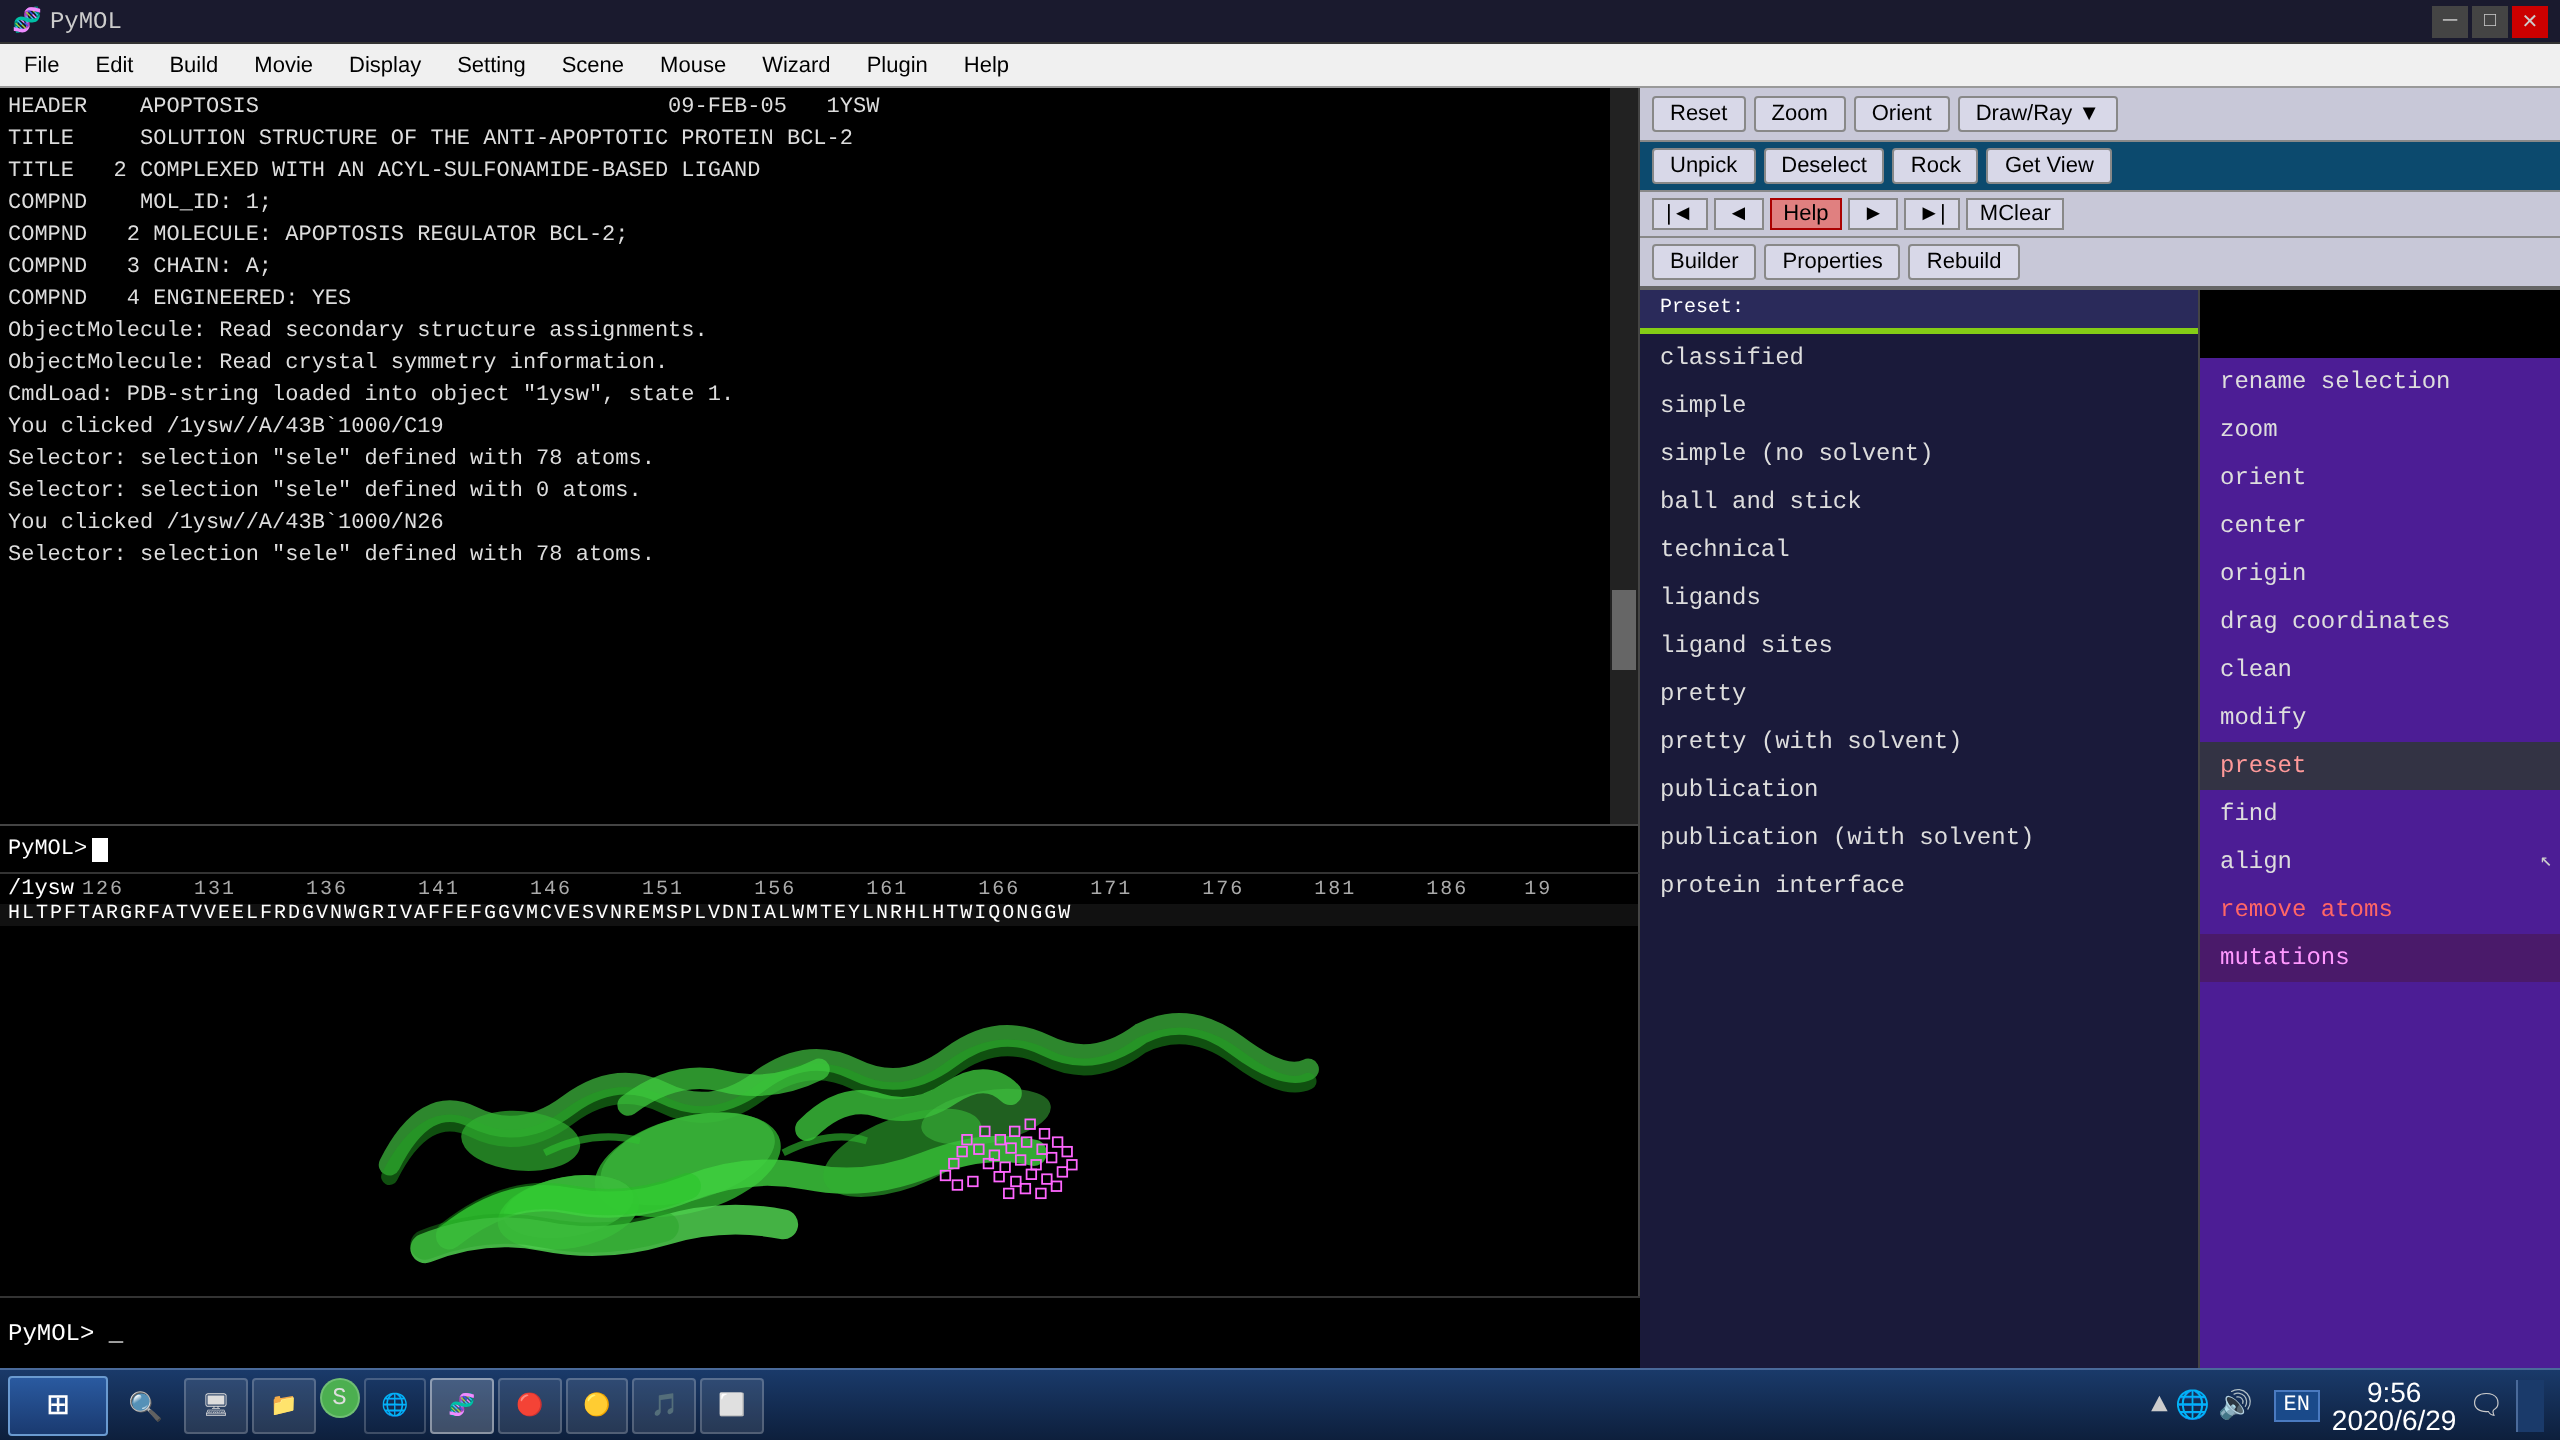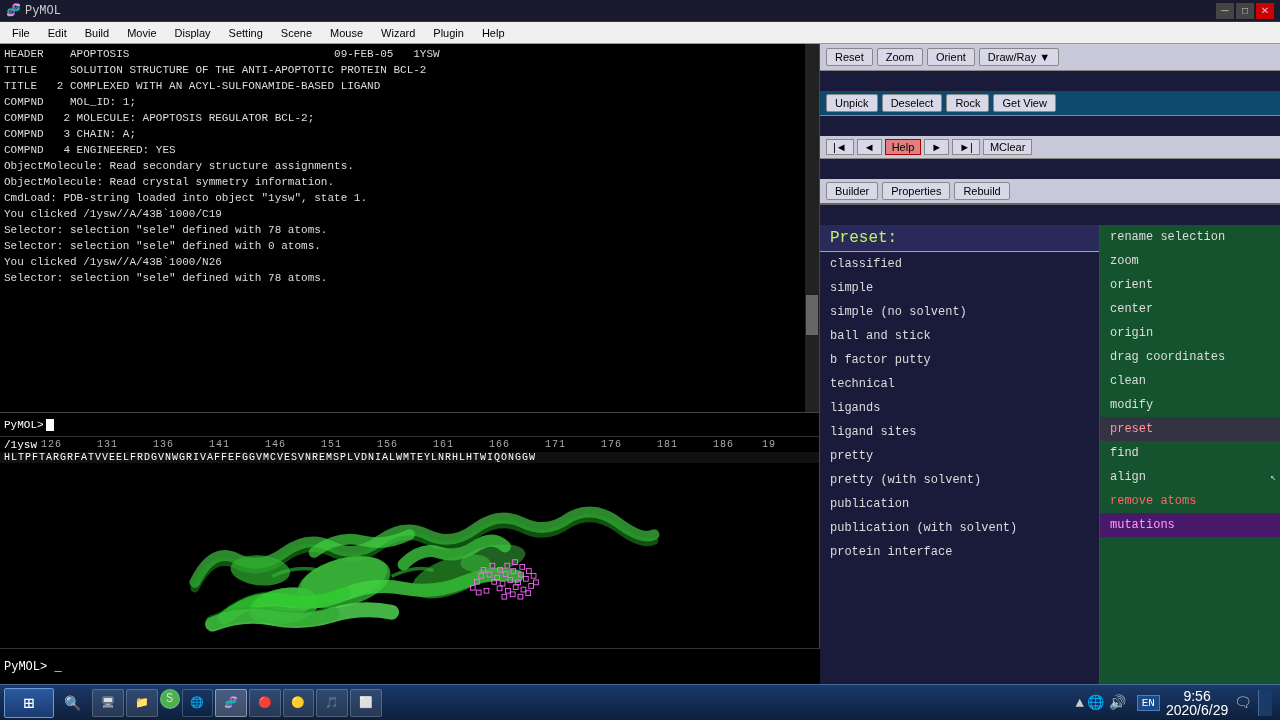--- a/index.html
+++ b/index.html
@@ -115,21 +115,20 @@
       width: 820px;
     }
     #bottom-cmd .prompt { color: #fff; font-size: 12px; }
 
     
     #right-panel {
       width: 460px;
       background: #1a1a3a;
       display: flex;
       flex-direction: column;
-      gap: 20px;
     }
 
     
     #toolbar-row1 {
       display: flex;
       align-items: center;
       padding: 4px 6px;
       gap: 4px;
       background: #c8c8d8;
       border-bottom: 1px solid #888;
@@ -194,37 +193,38 @@
     
     #preset-menu {
       width: 280px;
       background: #1a1a3a;
       border-right: 1px solid #444;
       padding: 0;
     }
     #preset-header {
       background: #2a2a5a;
       padding: 4px 10px;
-      color: #bef264;
-      font-size: 16px;
-      border-bottom: 1px solid #84cc16;
+      color: #ffffff;
+      font-size: 10px;
+      border-bottom: 3px solid #84cc16;
     }
     .preset-item {
       padding: 5px 10px;
       color: #ddd;
       font-size: 12px;
       cursor: pointer;
       white-space: nowrap;
     }
 
     
     #action-menu {
       flex: 1;
-      background: #14532d;
+      background: #4c1d95;
       padding: 0;
+      margin-top: 34px;
     }
     .action-item {
       padding: 5px 10px;
       color: #ddd;
       font-size: 12px;
       cursor: pointer;
       white-space: nowrap;
     }
     .action-item.active { background: #334; color: #ff9999; }
     .action-item.remove { color: #ff6666; }
@@ -286,20 +286,21 @@
     #taskbar .tray-icons-area { display: flex; align-items: center; gap: 4px; padding: 0 4px; }
 
     
     .seq-number-row { 
       display: flex; 
       color: #fff;
       font-size: 10px;
       font-family: 'Courier New', monospace;
       padding: 1px 4px;
       overflow: hidden;
+      align-items: center;
     }
     .seq-aa-row {
       display: flex;
       font-size: 10px;
       font-family: 'Courier New', monospace;
       padding: 0 4px;
       overflow: hidden;
     }
 
     #whole-layout {
@@ -502,21 +503,20 @@
       <div id="context-area">
 
         <div id="preset-menu">
           <div id="preset-header">
             <span>Preset:</span>
           </div>
           <div class="preset-item">classified</div>
           <div class="preset-item">simple</div>
           <div class="preset-item">simple (no solvent)</div>
           <div class="preset-item">ball and stick</div>
-          <div class="preset-item">b factor putty</div>
           <div class="preset-item">technical</div>
           <div class="preset-item">ligands</div>
           <div class="preset-item">ligand sites</div>
           <div class="preset-item">pretty</div>
           <div class="preset-item">pretty (with solvent)</div>
           <div class="preset-item">publication</div>
           <div class="preset-item">publication (with solvent)</div>
           <div class="preset-item">protein interface</div>
         </div>
 

